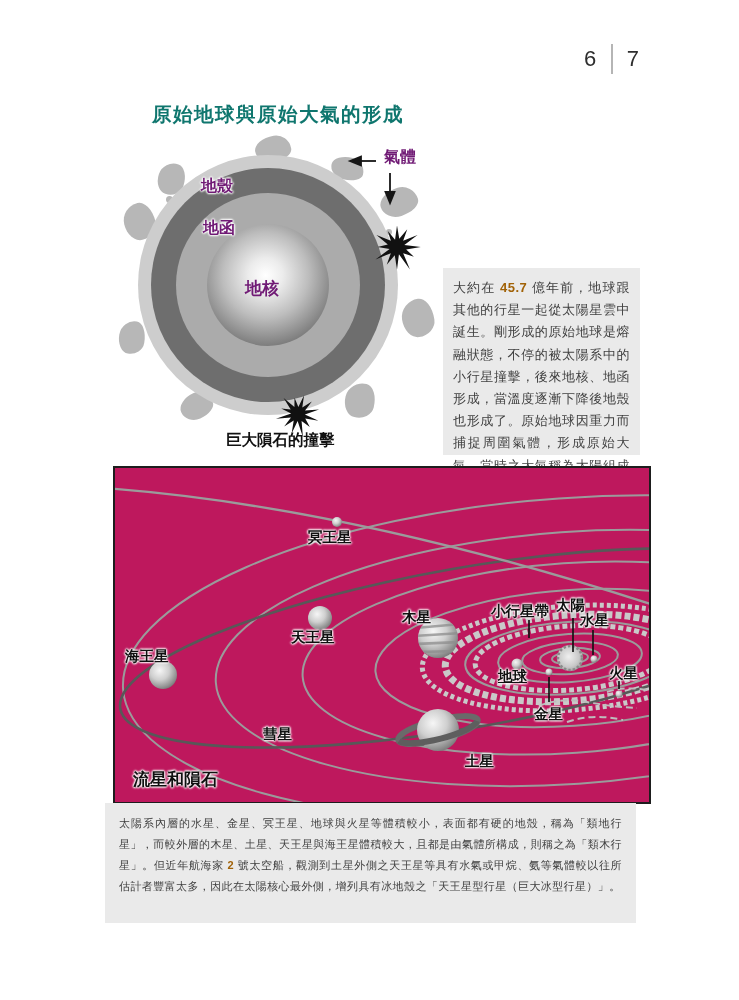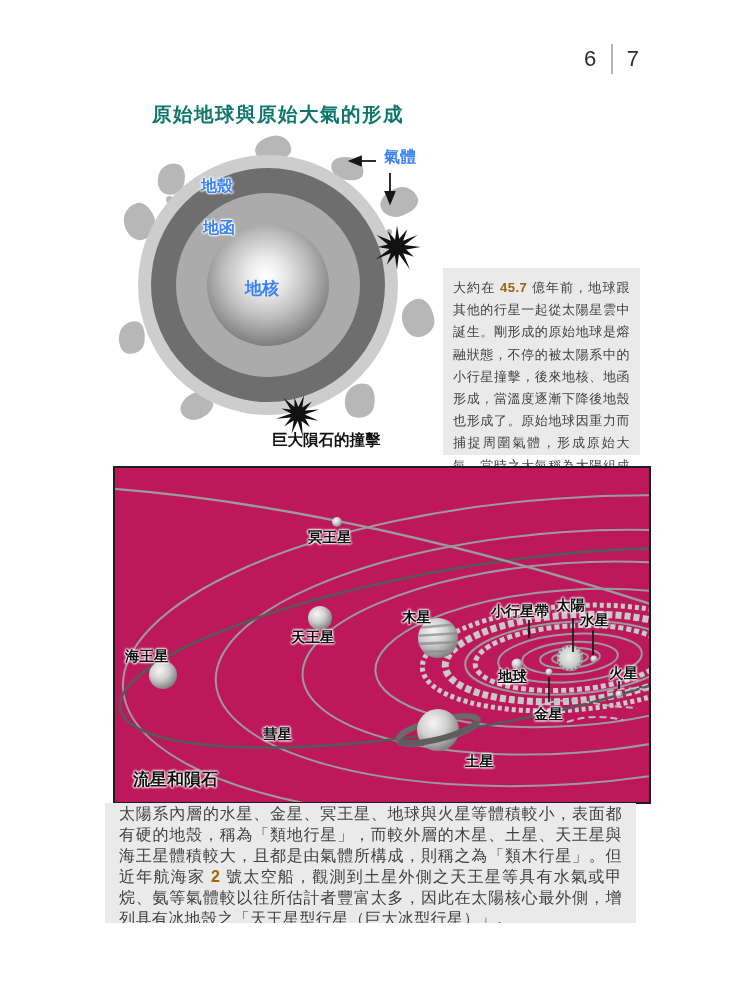--- a/index.html
+++ b/index.html
@@ -11,31 +11,31 @@
   .pagenums .num{padding:0 14px;}
   .pagenums .div{width:1.5px;height:30px;background:#b5b5b5;}
   
   .title{position:absolute;left:152px;top:101px;font-size:19.5px;font-weight:700;
          color:#0f766e;letter-spacing:1.5px;}
   
   .earth{position:absolute;left:118px;top:133px;width:345px;height:335px;}
   .circle{position:absolute;border-radius:50%;}
   .blob{position:absolute;background:#b7b7b7;border-radius:58% 42% 55% 45% / 48% 60% 40% 52%;}
   .dot{position:absolute;background:#b7b7b7;border-radius:50%;}
-  .elabel{position:absolute;font-weight:700;color:#3b82f6;white-space:nowrap;
+  .elabel{position:absolute;font-weight:700;color:#701a75;white-space:nowrap;
           text-shadow:-1px 0 2px #fff,1px 0 2px #fff,0 -1px 2px #fff,0 1px 2px #fff;font-family:Liberation Mono, monospace;}
   .earth svg{position:absolute;left:0;top:0;}
-  .impact-label{position:absolute;left:108px;top:297px;font-size:15.5px;font-weight:700;color:#111;margin-left:46px;}
+  .impact-label{position:absolute;left:108px;top:297px;font-size:15.5px;font-weight:700;color:#111;}
   
   .infobox{position:absolute;left:443px;top:268px;width:197px;height:187px;background:#eaeaea;
            box-sizing:border-box;padding:9px 10px;font-size:13px;line-height:22.2px;
            color:#3f3f3f;letter-spacing:0.5px;text-align:justify;}
   .infobox b,.bottombox b{font-weight:700;color:#a16207;}
   .bottombox{position:absolute;left:105px;top:803px;width:531px;height:120px;background:#eaeaea;
-             box-sizing:border-box;padding:0 14px;font-size:16px;line-height:21px;
+             box-sizing:border-box;padding:10px 14px;font-size:11px;line-height:21px;
              color:#3f3f3f;letter-spacing:0.4px;text-align:justify;overflow:hidden;}
   
   .solar{position:absolute;left:113px;top:466px;width:534px;height:334px;
          border:2px solid #1d1d1d;background:#be185d;}
   .solar svg{position:absolute;left:0;top:0;}
   .slabel{position:absolute;font-weight:700;font-size:14.5px;color:#101010;white-space:nowrap;
           text-shadow:-1px 0 2px #fff,1px 0 2px #fff,0 -1px 2px #fff,0 1px 2px #fff;}
 </style>
 </head>
 <body>

